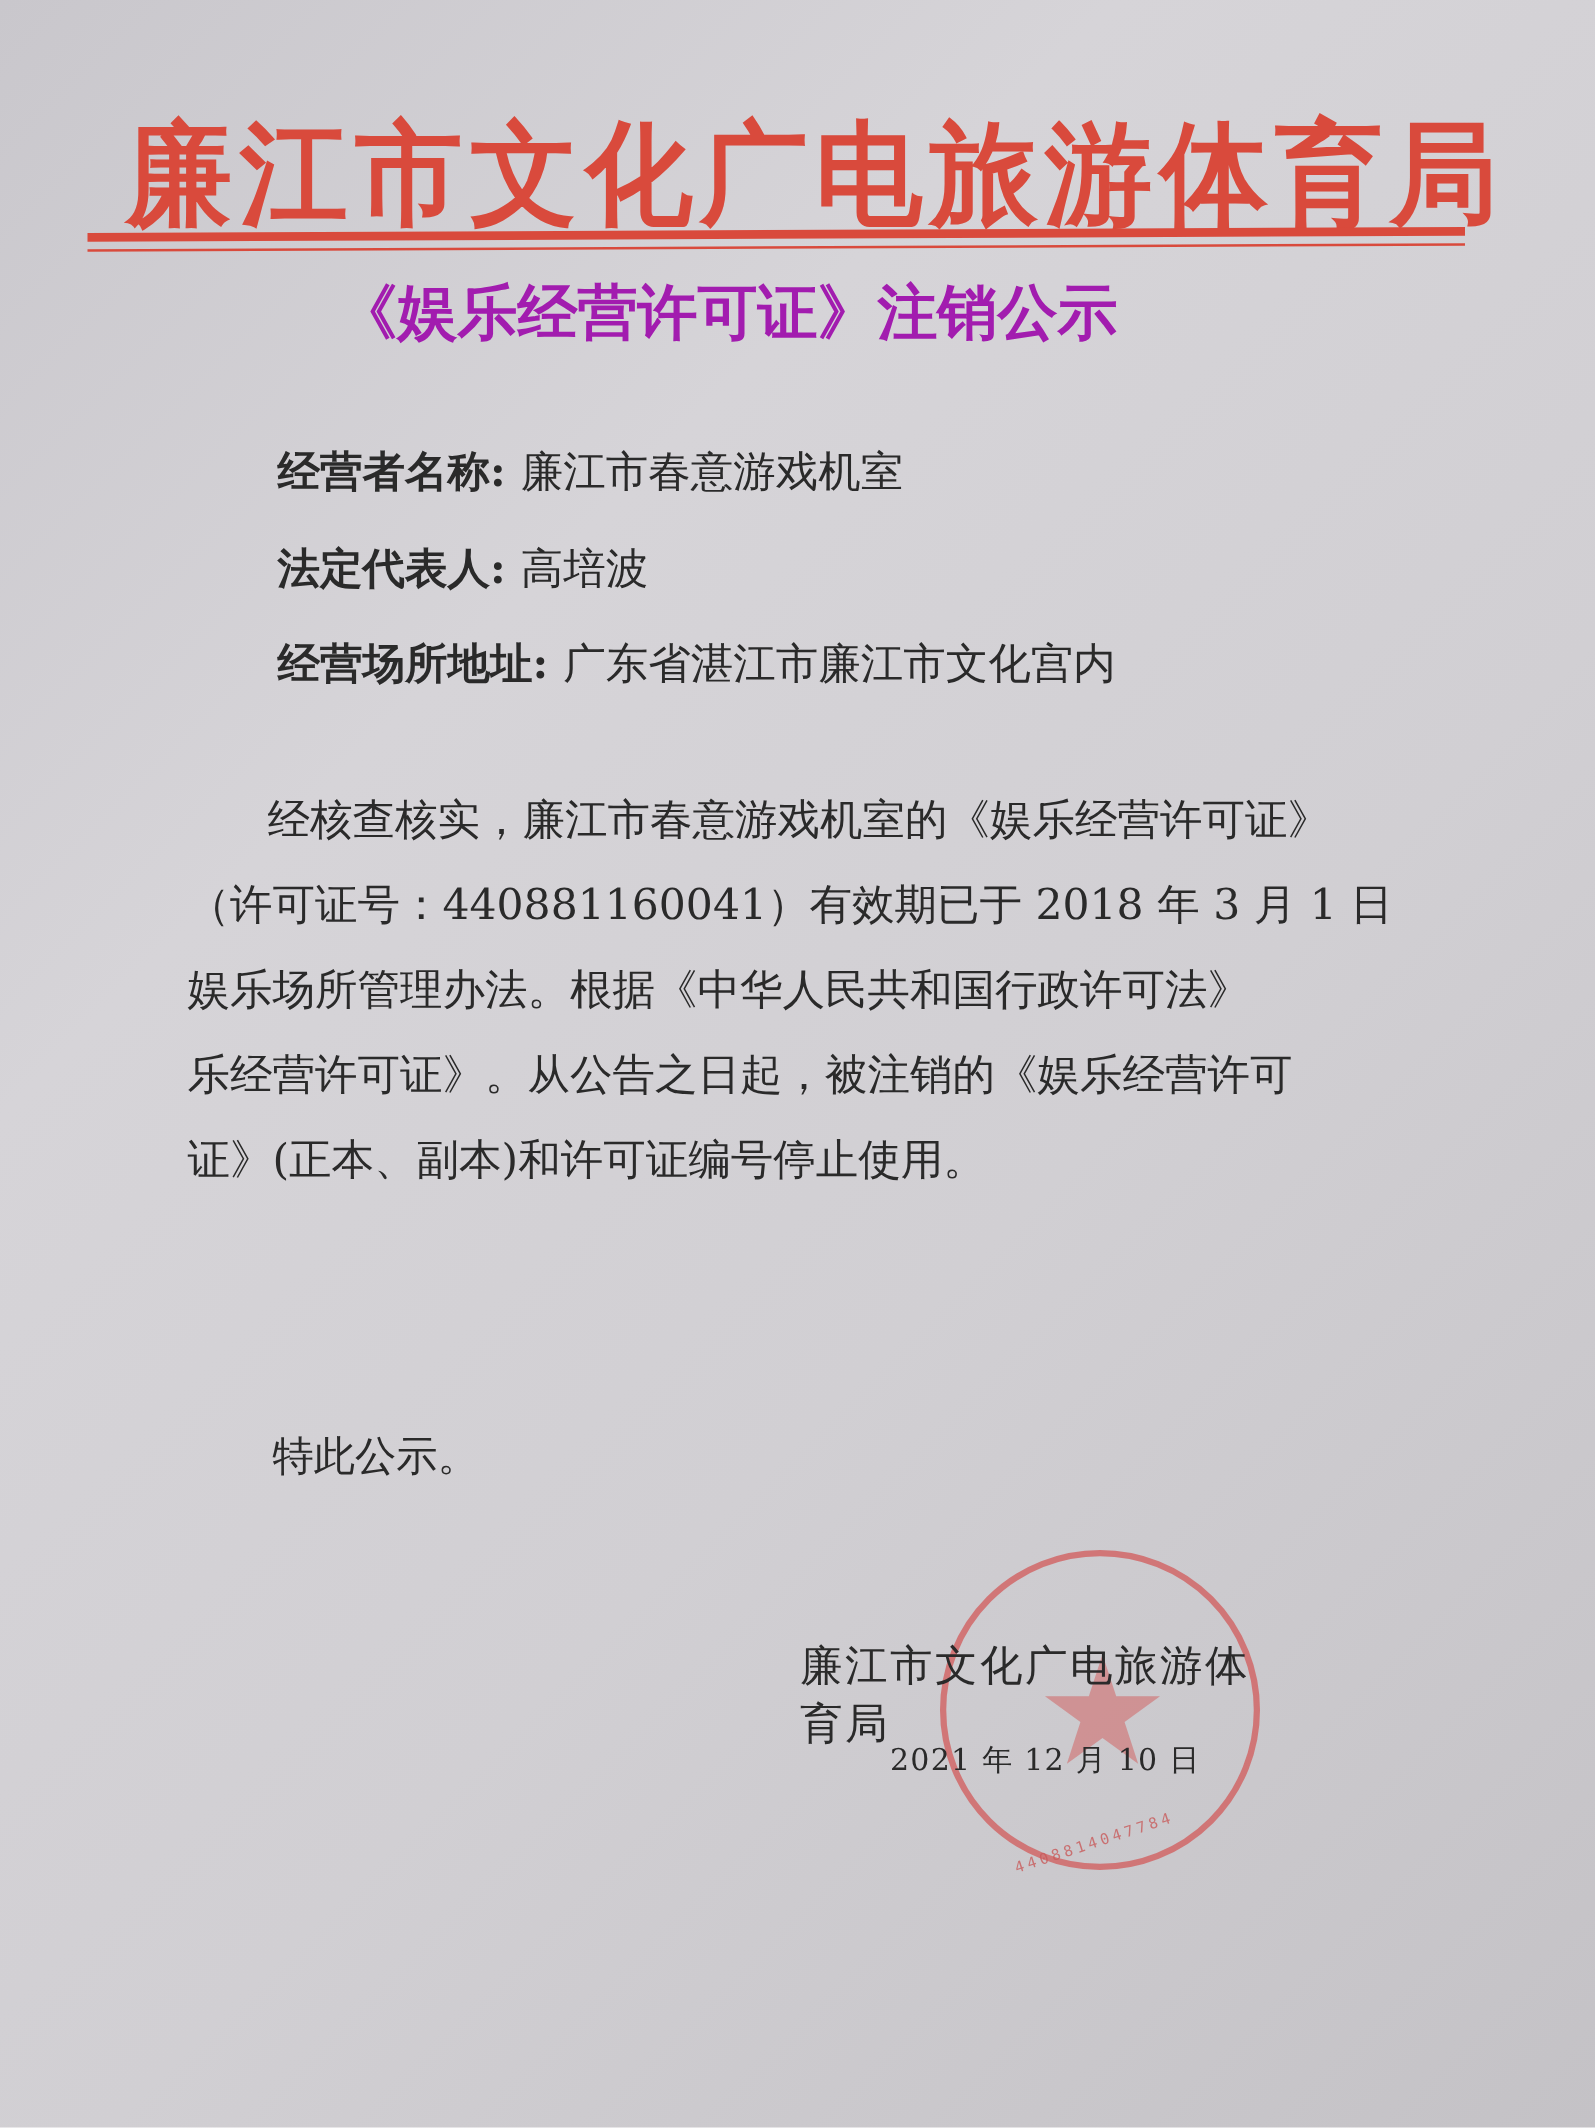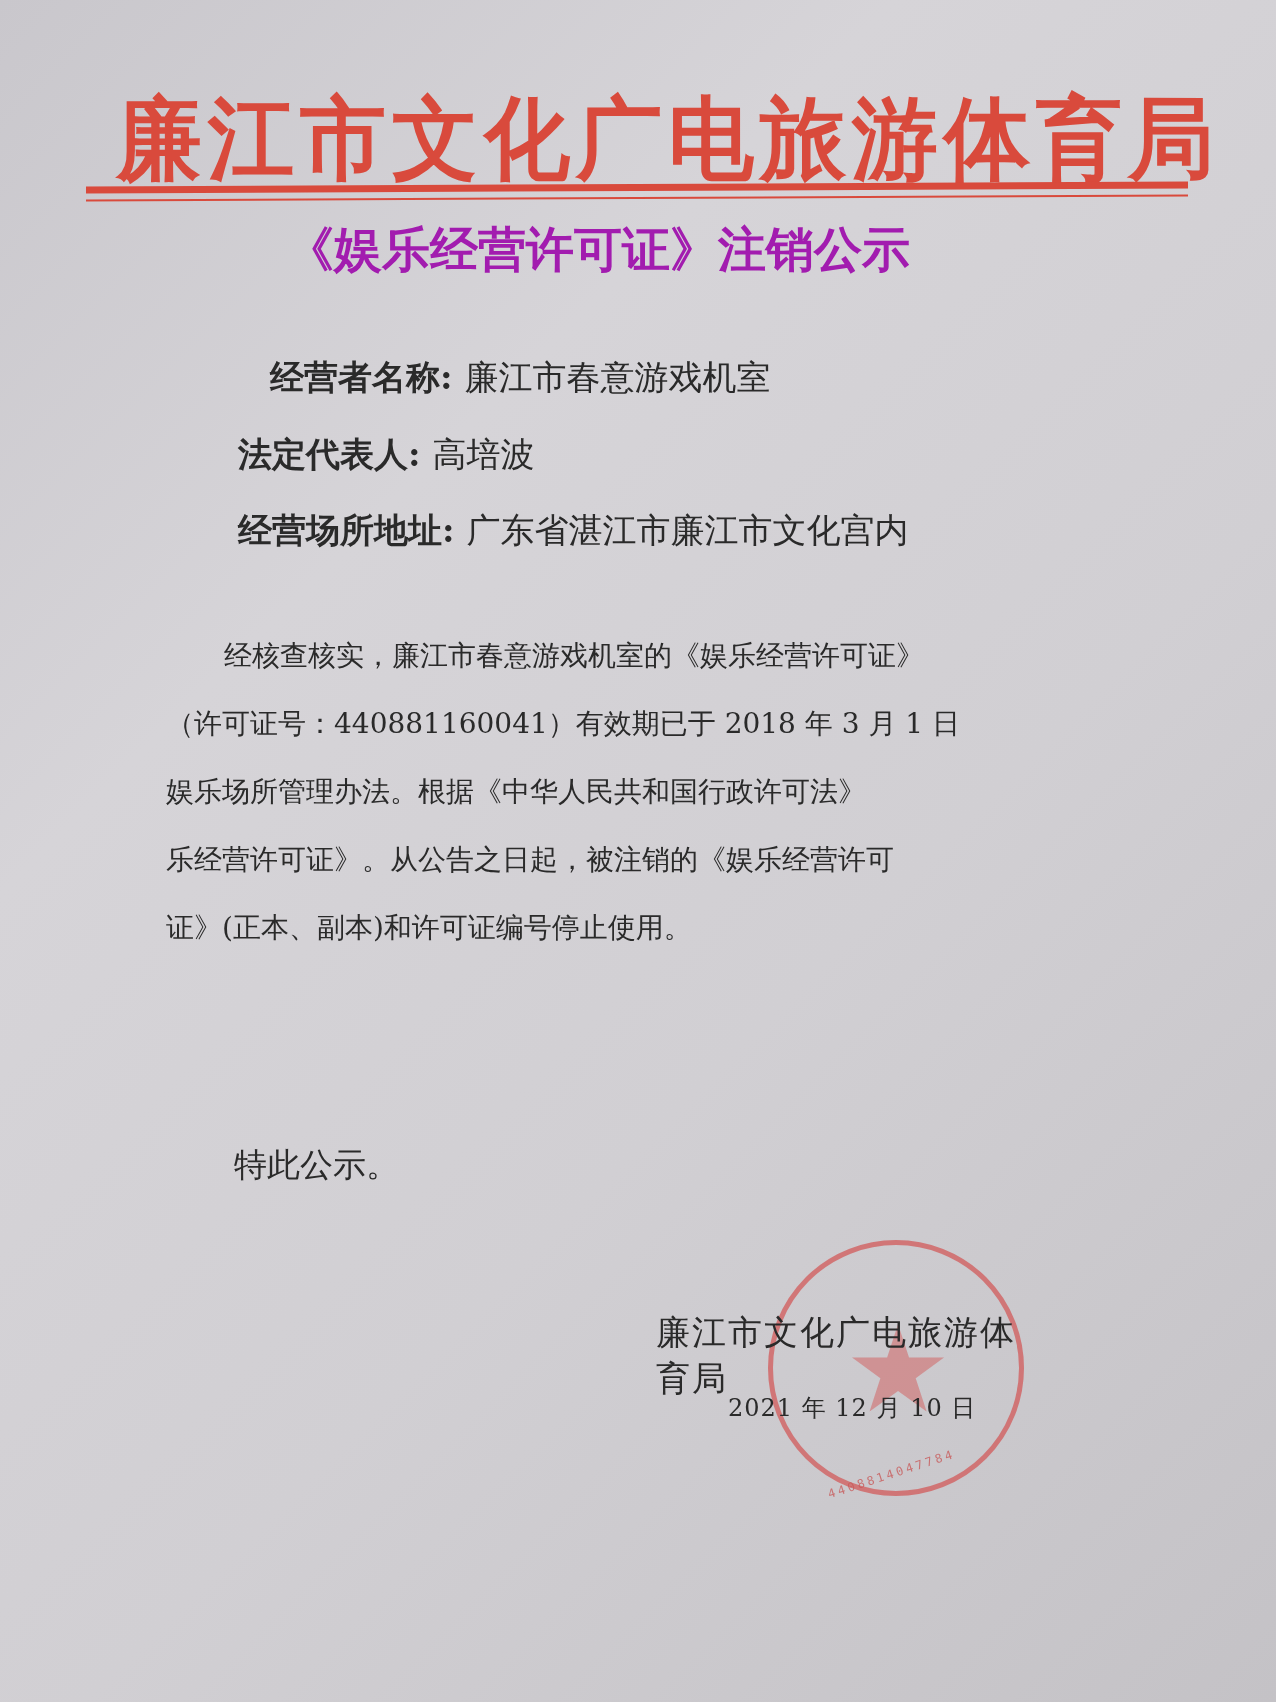--- a/index.html
+++ b/index.html
@@ -4,21 +4,21 @@
 <style>
   html, body { margin:0; padding:0; }
   body {
     width:1276px; height:1702px; overflow:hidden;
     background: linear-gradient(135deg, #c9c7cc 0%, #d6d4d8 30%, #d1cfd3 60%, #c4c2c6 100%);
     position:relative;
     font-family: "DejaVu Serif", "Liberation Serif", serif;
     color:#2a2a2a;
   }
   .page {
-    position:absolute; left:16px; top:0; width:1008px; height:1702px;
+    position:absolute; left:0; top:0; width:1008px; height:1702px;
   }
   .header-title {
     position:absolute; left:100px; top:82px; width:1040px;
     font-size:86px; font-weight:bold; color:#d94a3c;
     letter-spacing:6px; white-space:nowrap;
     transform: scaleY(1.05);
   }
   .rule-thick {
     position:absolute; left:70px; top:184px; width:1102px; height:7px;
     background:#d94a3c; transform:rotate(-0.25deg);
@@ -31,21 +31,21 @@
     position:absolute; left:270px; top:218px;
     font-size:48px; font-weight:bold; color:#a21caf; white-space:nowrap;
   }
   .field {
     position:absolute; left:222px; font-size:34px; white-space:nowrap;
   }
   .field .label { font-weight:bold; }
   .field .value { margin-left:12px; }
   .para {
     position:absolute; left:150px; width:950px;
-    font-size:28px; line-height:68px; white-space:nowrap;
+    font-size:34px; line-height:68px; white-space:nowrap;
   }
   .para .line { display:block; height:68px; }
   .closing { position:absolute; left:218px; top:1143px; font-size:33px; }
   .sign-org { position:absolute; left:640px; top:1310px; font-size:34px; letter-spacing:2px; }
   .sign-date { position:absolute; left:712px; top:1392px; font-size:24px; letter-spacing:1px; }
   .seal {
     position:absolute; left:752px; top:1240px; width:256px; height:256px;
     border-radius:50%; border:5px solid rgba(210,90,90,0.75);
     box-sizing:border-box; pointer-events:none;
   }
@@ -62,21 +62,21 @@
 </head>
 <body>
 
 <div class="page">
   <div class="header-title">廉江市文化广电旅游体育局</div>
   <div class="rule-thick"></div>
   <div class="rule-thin"></div>
 
   <div class="doc-title">《娱乐经营许可证》注销公示</div>
 
-  <div class="field" style="top:355px;margin-left:32px;">
+  <div class="field" style="top:355px;">
     <span class="label">经营者名称:</span><span class="value">廉江市春意游戏机室</span>
   </div>
   <div class="field" style="top:508px;">
     <span class="label">经营场所地址:</span><span class="value">广东省湛江市廉江市文化宫内</span>
   </div>
   <div class="field" style="top:432px;">
     <span class="label">法定代表人:</span><span class="value">高培波</span>
   </div>
 
   <div class="para" style="top:622px;">

